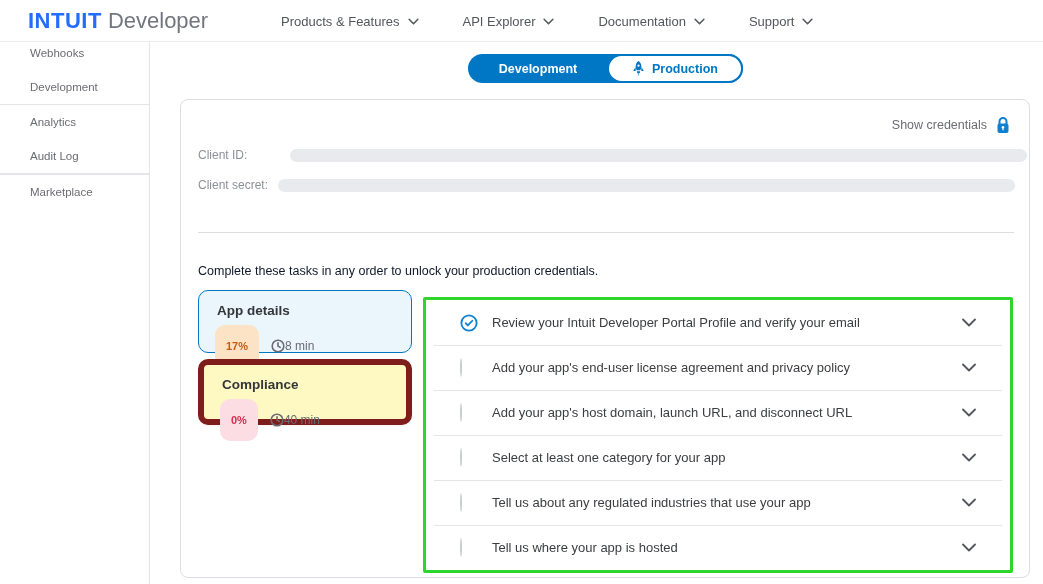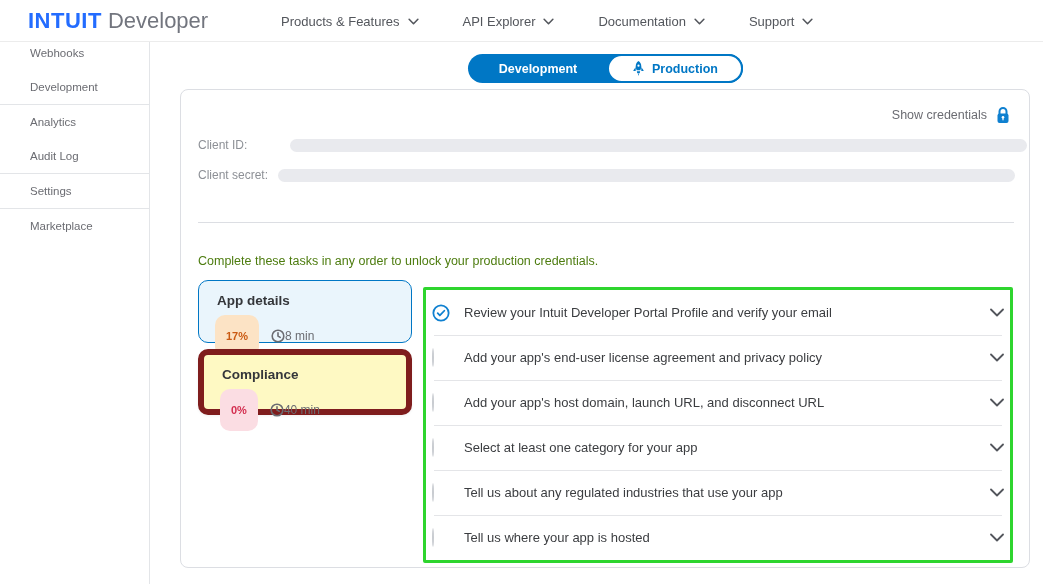--- a/index.html
+++ b/index.html
@@ -30,53 +30,53 @@
   .env-toggle { position:absolute; left:468px; top:54px; width:275px; height:29px; background:#0077c5;
                 border-radius:15px; display:flex; align-items:center; }
   .seg-dev { position:absolute; left:0; top:0; width:140px; height:29px; display:flex; align-items:center;
              justify-content:center; color:#fff; font-size:12.5px; font-weight:700; cursor:pointer; }
   .seg-prod { position:absolute; right:0; top:0; width:136px; height:29px; background:#fff;
               border:2px solid #0077c5; border-radius:15px; display:flex; align-items:center;
               justify-content:center; gap:7px; color:#0077c5; font-size:12.5px; font-weight:700; cursor:pointer; }
   .rocket { width:13px; height:15px; }
 
   
-  .card { position:absolute; left:180px; top:89px; width:850px; height:479px; background:#fff;
+  .card { position:absolute; left:180px; top:99px; width:850px; height:479px; background:#fff;
           border:1px solid #dcdee3; border-radius:8px; }
   .show-creds { position:absolute; top:16px; right:18px; display:flex; align-items:center; gap:8px;
                 font-size:12.5px; color:#6b6c72; cursor:pointer; }
   .lock { width:16px; height:18px; }
   .cred-row { position:absolute; left:17px; display:flex; align-items:center; }
   .cred-row.r1 { top:48px;gap:12px; }
   .cred-row.r2 { top:78px; }
   .cred-label { width:80px; font-size:12px; color:#8d9096; }
   .masked-bar { width:737px; height:13px; border-radius:7px; background:#e9eaee; }
   .card-divider { position:absolute; left:17px; top:132px; width:816px; height:1px; background:#dcdee3; }
-  .intro { position:absolute; left:17px; top:164px; font-size:12.5px; color:#4d7c0f; }
+  .intro { position:absolute; left:17px; top:164px; font-size:12.5px; color:#0f172a; }
 
   
   .tab-card { position:absolute; left:17px; width:214px; border-radius:10px; background:#fef9c3;
               border:6px solid #7f1d1d; box-shadow:0 1px 3px rgba(0,0,0,.06); cursor:pointer; }
   .tab-card.t0 { top:190px; height:63px; }
   .tab-card.t1 { top:259px; height:66px; }
   .tab-card.selected { border:1.5px solid #0077c5; background:#eaf5fc; box-shadow:none; }
   .tab-title { margin:12px 0 0 18px; font-size:13.5px; font-weight:700; color:#34363a; }
   .tab-meta { display:flex; align-items:center; margin:7px 0 0 16px; gap:12px; }
   .badge { font-size:11px; font-weight:700; padding:15px 11px; border-radius:10px; }
   .badge.warn { background:#fce3c5; color:#ca5a12; }
   .badge.danger { background:#fbdde3; color:#d32e4f; }
   .tab-time { display:flex; align-items:flex-end; font-size:12px; color:#6b6c72; }
   .clock { width:14px; height:14px; }
   .clock circle { fill:none; stroke:#6b6c72; stroke-width:1.6; }
   .clock path { fill:none; stroke:#6b6c72; stroke-width:1.6; stroke-linecap:round; }
 
   
   .task-panel { position:absolute; left:242px; top:197px; width:590px; height:276px; background:#fff;
                 border:3px solid #2ed52e; border-radius:2px; display:flex; flex-direction:column; }
-  .task-row { flex:1; display:flex; align-items:center; padding:0 6px; cursor:pointer; position:relative; }
+  .task-row { flex:1; display:flex; align-items:center; padding:0 34px; cursor:pointer; position:relative; }
   .task-row + .task-row::before { content:""; position:absolute; left:8px; right:8px; top:0; height:1px;
                 background:#e4e5e8; }
   .status { width:17px; height:17px; margin-right:15px; flex:none; position:relative; }
   .status .ring { width:16px; height:16px; border:1.5px solid #c9ccd1; border-radius:50%; }
   .status .done { display:none; width:18px; height:18px; }
   .task-row.completed .done { display:block; }
   .done circle { fill:#fff; stroke:#0f80d0; stroke-width:2; }
   .done path { fill:none; stroke:#0f80d0; stroke-width:2; stroke-linecap:round; stroke-linejoin:round; }
   .task-label { font-size:13px; color:#3b3d40; }
   .task-chev { margin-left:auto; width:14px; height:9px; flex:none; }
@@ -121,21 +121,20 @@
   </header>
 
   <aside class="sidebar">
     <div class="sb-list">
       <div class="sb-item">Webhooks</div>
       <div class="sb-item">Development</div>
       <div class="sb-divider"></div>
       <div class="sb-item">Analytics</div>
       <div class="sb-item">Audit Log</div>
       <div class="sb-divider"></div>
-      <div class="sb-item">Settings</div>
       <div class="sb-divider"></div>
       <div class="sb-item">Marketplace</div>
     </div>
   </aside>
 
   <div class="env-toggle">
     <div class="seg-dev">Development</div>
     <div class="seg-prod">
       <svg class="rocket" viewBox="0 0 14 16">
         <path fill="#0077c5" d="M7 0c2 1.4 3 3.4 3 5.6 0 1.6-.4 3-1 4.4H5c-.6-1.4-1-2.8-1-4.4C4 3.4 5 1.4 7 0z"></path>

